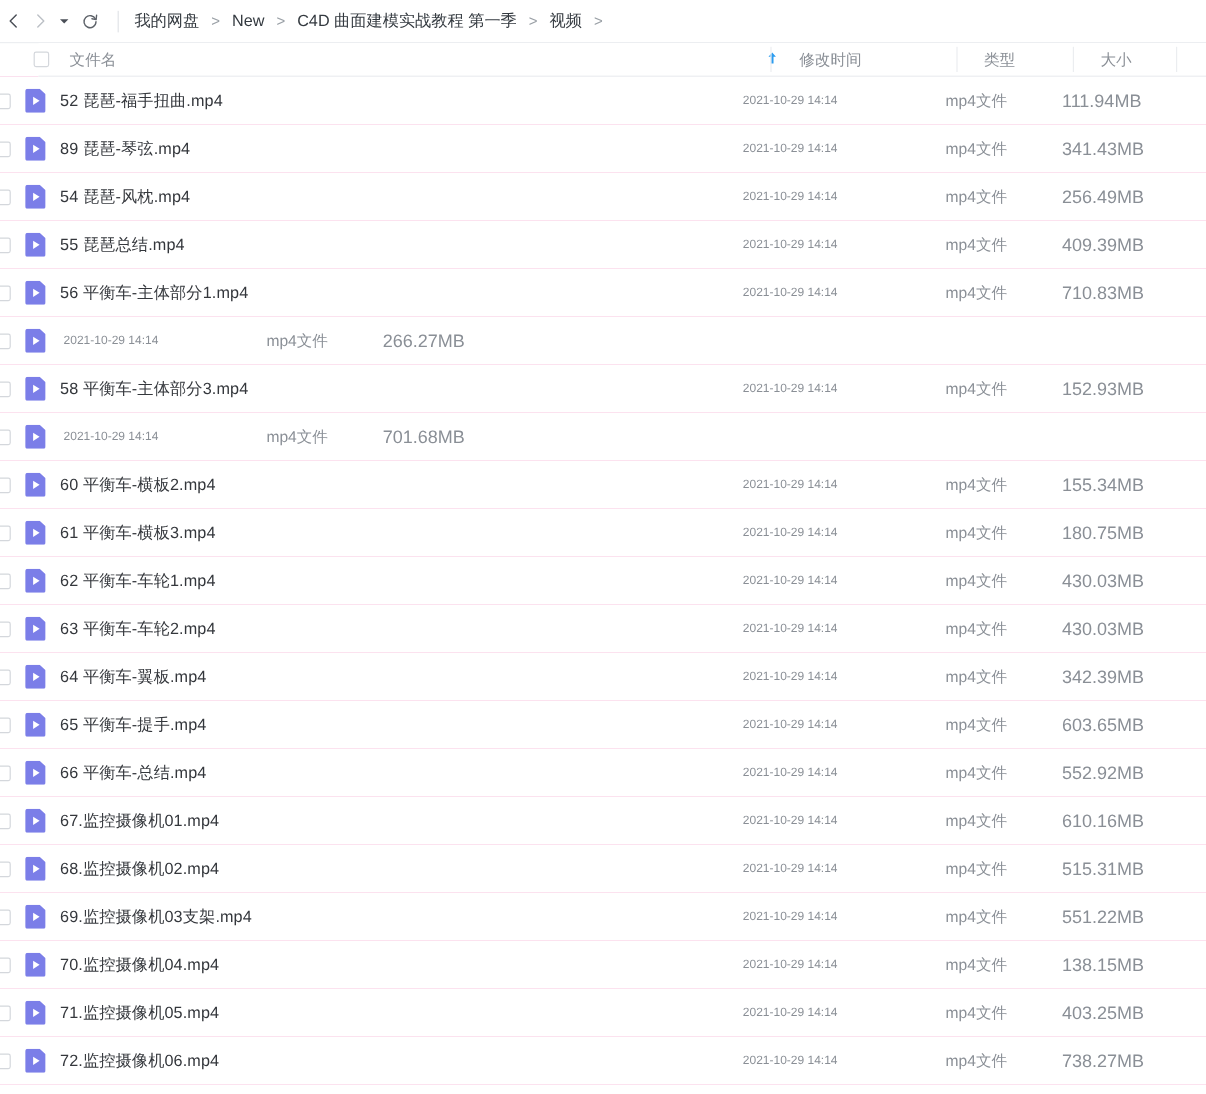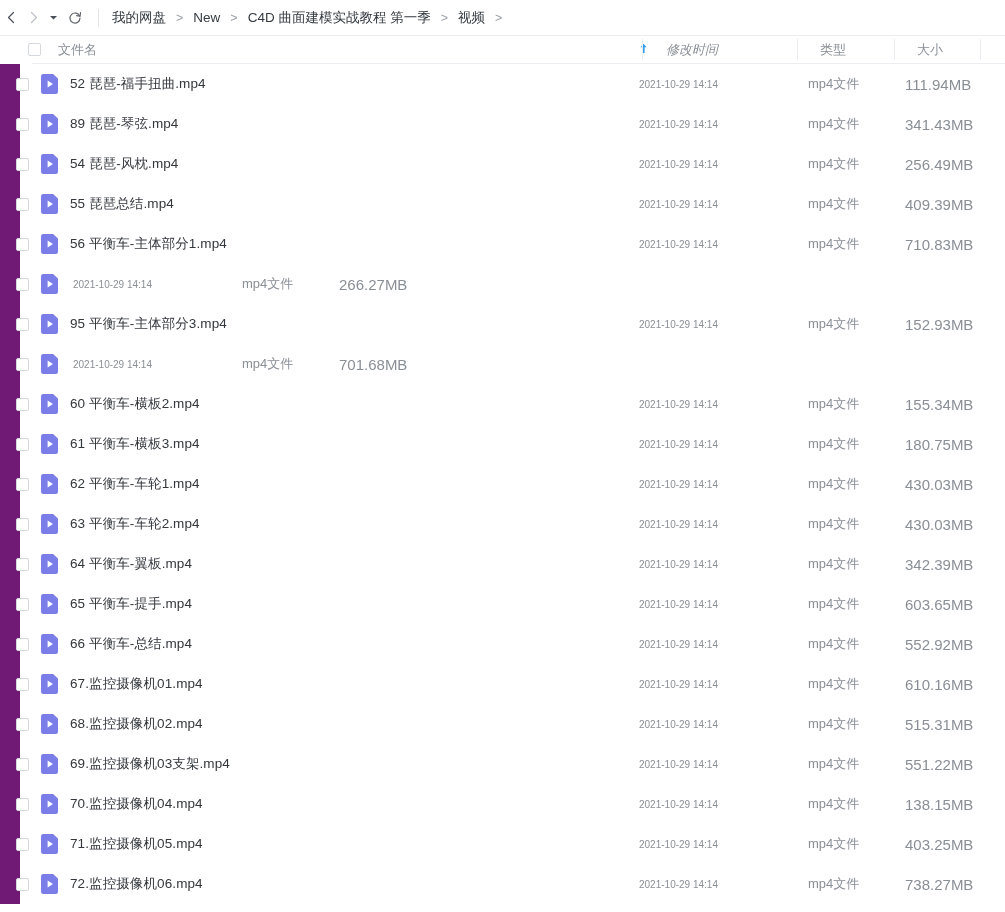--- a/index.html
+++ b/index.html
@@ -73,35 +73,35 @@
     width: 13px; height: 13px;
     border: 1px solid #d4d7dc;
     border-radius: 2px;
     background: #fff;
     flex: 0 0 auto;
   }
   #colhead .chk { margin-left: -4px; }
 
   .col-name  { width: 595px; padding-left: 17px; }
   .col-sort  { width: 15px;  text-align: center; color: #2b9cf0; }
-  .col-date  { width: 155px; padding-left: 15px; font-style: italic; }
+  .col-date  { width: 155px; padding-left: 15px; }
   .col-type  { width: 97px;  padding-left: 14px; }
   .col-size  { width: 86px;  padding-left: 14px; }
   .col-tail  { flex: 1; }
 
   .vrule {
     position: absolute;
     top: 3px;
     bottom: 3px;
     width: 1px;
     background: #ebedf0;
   }
 
   
-  #filelist { background: #701a75; padding-left: 20px; }
+  #filelist { background: #ec4899; }
   .row {
     height: 40px;
     display: flex;
     align-items: center;
     font-size: 13.5px;
     color: #3d4044;
     background: #fff;
   }
   .row-chk { margin-left: -4px; flex: 0 0 auto; }
 
@@ -287,21 +287,21 @@
       <div class="fsize">266.27MB</div>
     </div>
     <div class="row">
       <div class="chk row-chk"></div>
       <div class="ficon">
         <svg width="17" height="20" viewBox="0 0 17 20">
           <path d="M0 2.2 A2.2 2.2 0 0 1 2.2 0 H12 L17 4.6 V17.8 A2.2 2.2 0 0 1 14.8 20 H2.2 A2.2 2.2 0 0 1 0 17.8 Z" fill="#7b7ee8"></path>
           <path d="M6.6 6.6 L12 10 L6.6 13.4 Z" fill="#ffffff"></path>
         </svg>
       </div>
-      <div class="fname">95 平衡车-主体部分3.mp4</div>
+      <div class="fname">58 平衡车-主体部分3.mp4</div>
       <div class="fdate">2021-10-29 14:14</div>
       <div class="ftype">mp4文件</div>
       <div class="fsize">152.93MB</div>
     </div>
     <div class="row">
       <div class="chk row-chk"></div>
       <div class="ficon">
         <svg width="17" height="20" viewBox="0 0 17 20">
           <path d="M0 2.2 A2.2 2.2 0 0 1 2.2 0 H12 L17 4.6 V17.8 A2.2 2.2 0 0 1 14.8 20 H2.2 A2.2 2.2 0 0 1 0 17.8 Z" fill="#7b7ee8"></path>
           <path d="M6.6 6.6 L12 10 L6.6 13.4 Z" fill="#ffffff"></path>

